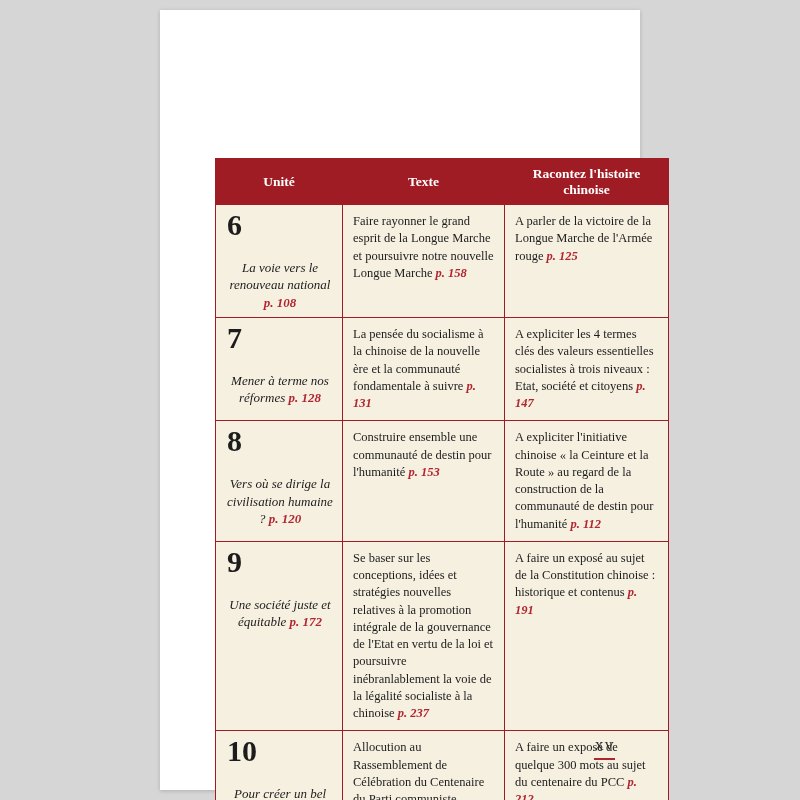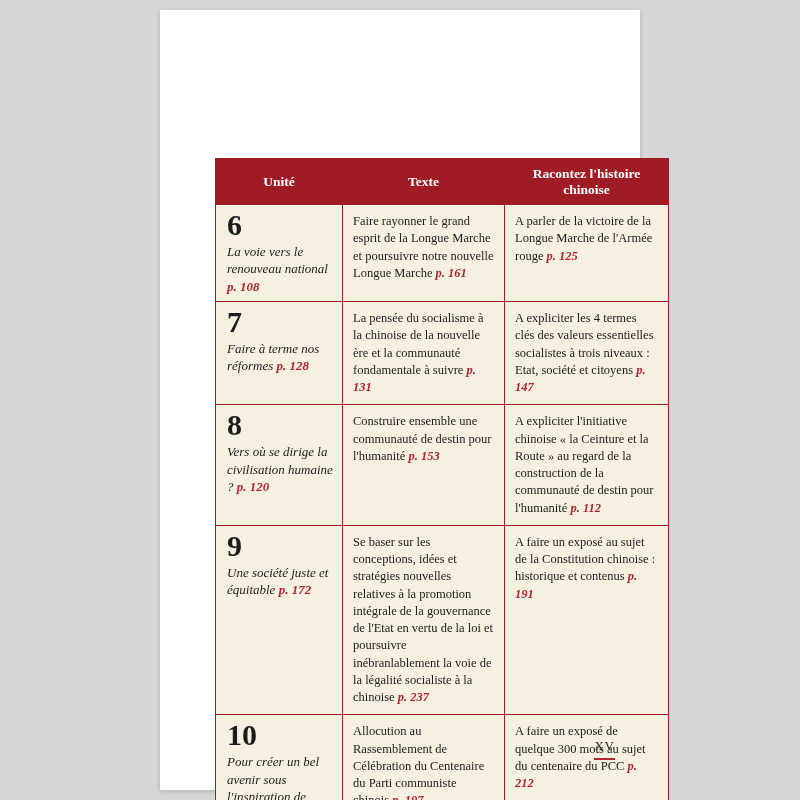--- a/index.html
+++ b/index.html
@@ -54,21 +54,22 @@
   td.unit-cell { padding: 3px 9px 6px 11px; }
   .unit-number {
     font-size: 30px;
     font-weight: 700;
     line-height: 1.12;
   }
   .unit-desc {
     font-style: italic;
     font-size: 13px;
     line-height: 1.35;
-    margin-top: 1px;
+    margin-top: 17px;
+    text-align: center;
   }
   .page-ref {
     color: var(--page-ref-red);
     font-style: italic;
     font-weight: bold;
   }
   tr.row-1 { height: 78px; }
   tr.row-2 { height: 77px; }
   tr.row-3 { height: 95px; }
   tr.row-4 { height: 138px; }
@@ -110,33 +111,33 @@
       <tr class="row-1">
         <td class="unit-cell">
           <div class="unit-number">6</div>
           <div class="unit-desc">
             <span>La voie vers le renouveau national</span>
             <span class="page-ref">p. 108</span>
           </div>
         </td>
         <td>
           <span>Faire rayonner le grand esprit de la Longue Marche et poursuivre notre nouvelle Longue Marche</span>
-          <span class="page-ref">p. 161</span>
+          <span class="page-ref">p. 158</span>
         </td>
         <td>
           <span>A parler de la victoire de la Longue Marche de l'Armée rouge</span>
           <span class="page-ref">p. 125</span>
         </td>
       </tr>
 
       <tr class="row-2">
         <td class="unit-cell">
           <div class="unit-number">7</div>
           <div class="unit-desc">
-            <span>Faire à terme nos réformes</span>
+            <span>Mener à terme nos réformes</span>
             <span class="page-ref">p. 128</span>
           </div>
         </td>
         <td>
           <span>La pensée du socialisme à la chinoise de la nouvelle ère et la communauté fondamentale à suivre</span>
           <span class="page-ref">p. 131</span>
         </td>
         <td>
           <span>A expliciter les 4 termes clés des valeurs essentielles socialistes à trois niveaux : Etat, société et citoyens</span>
           <span class="page-ref">p. 147</span>

